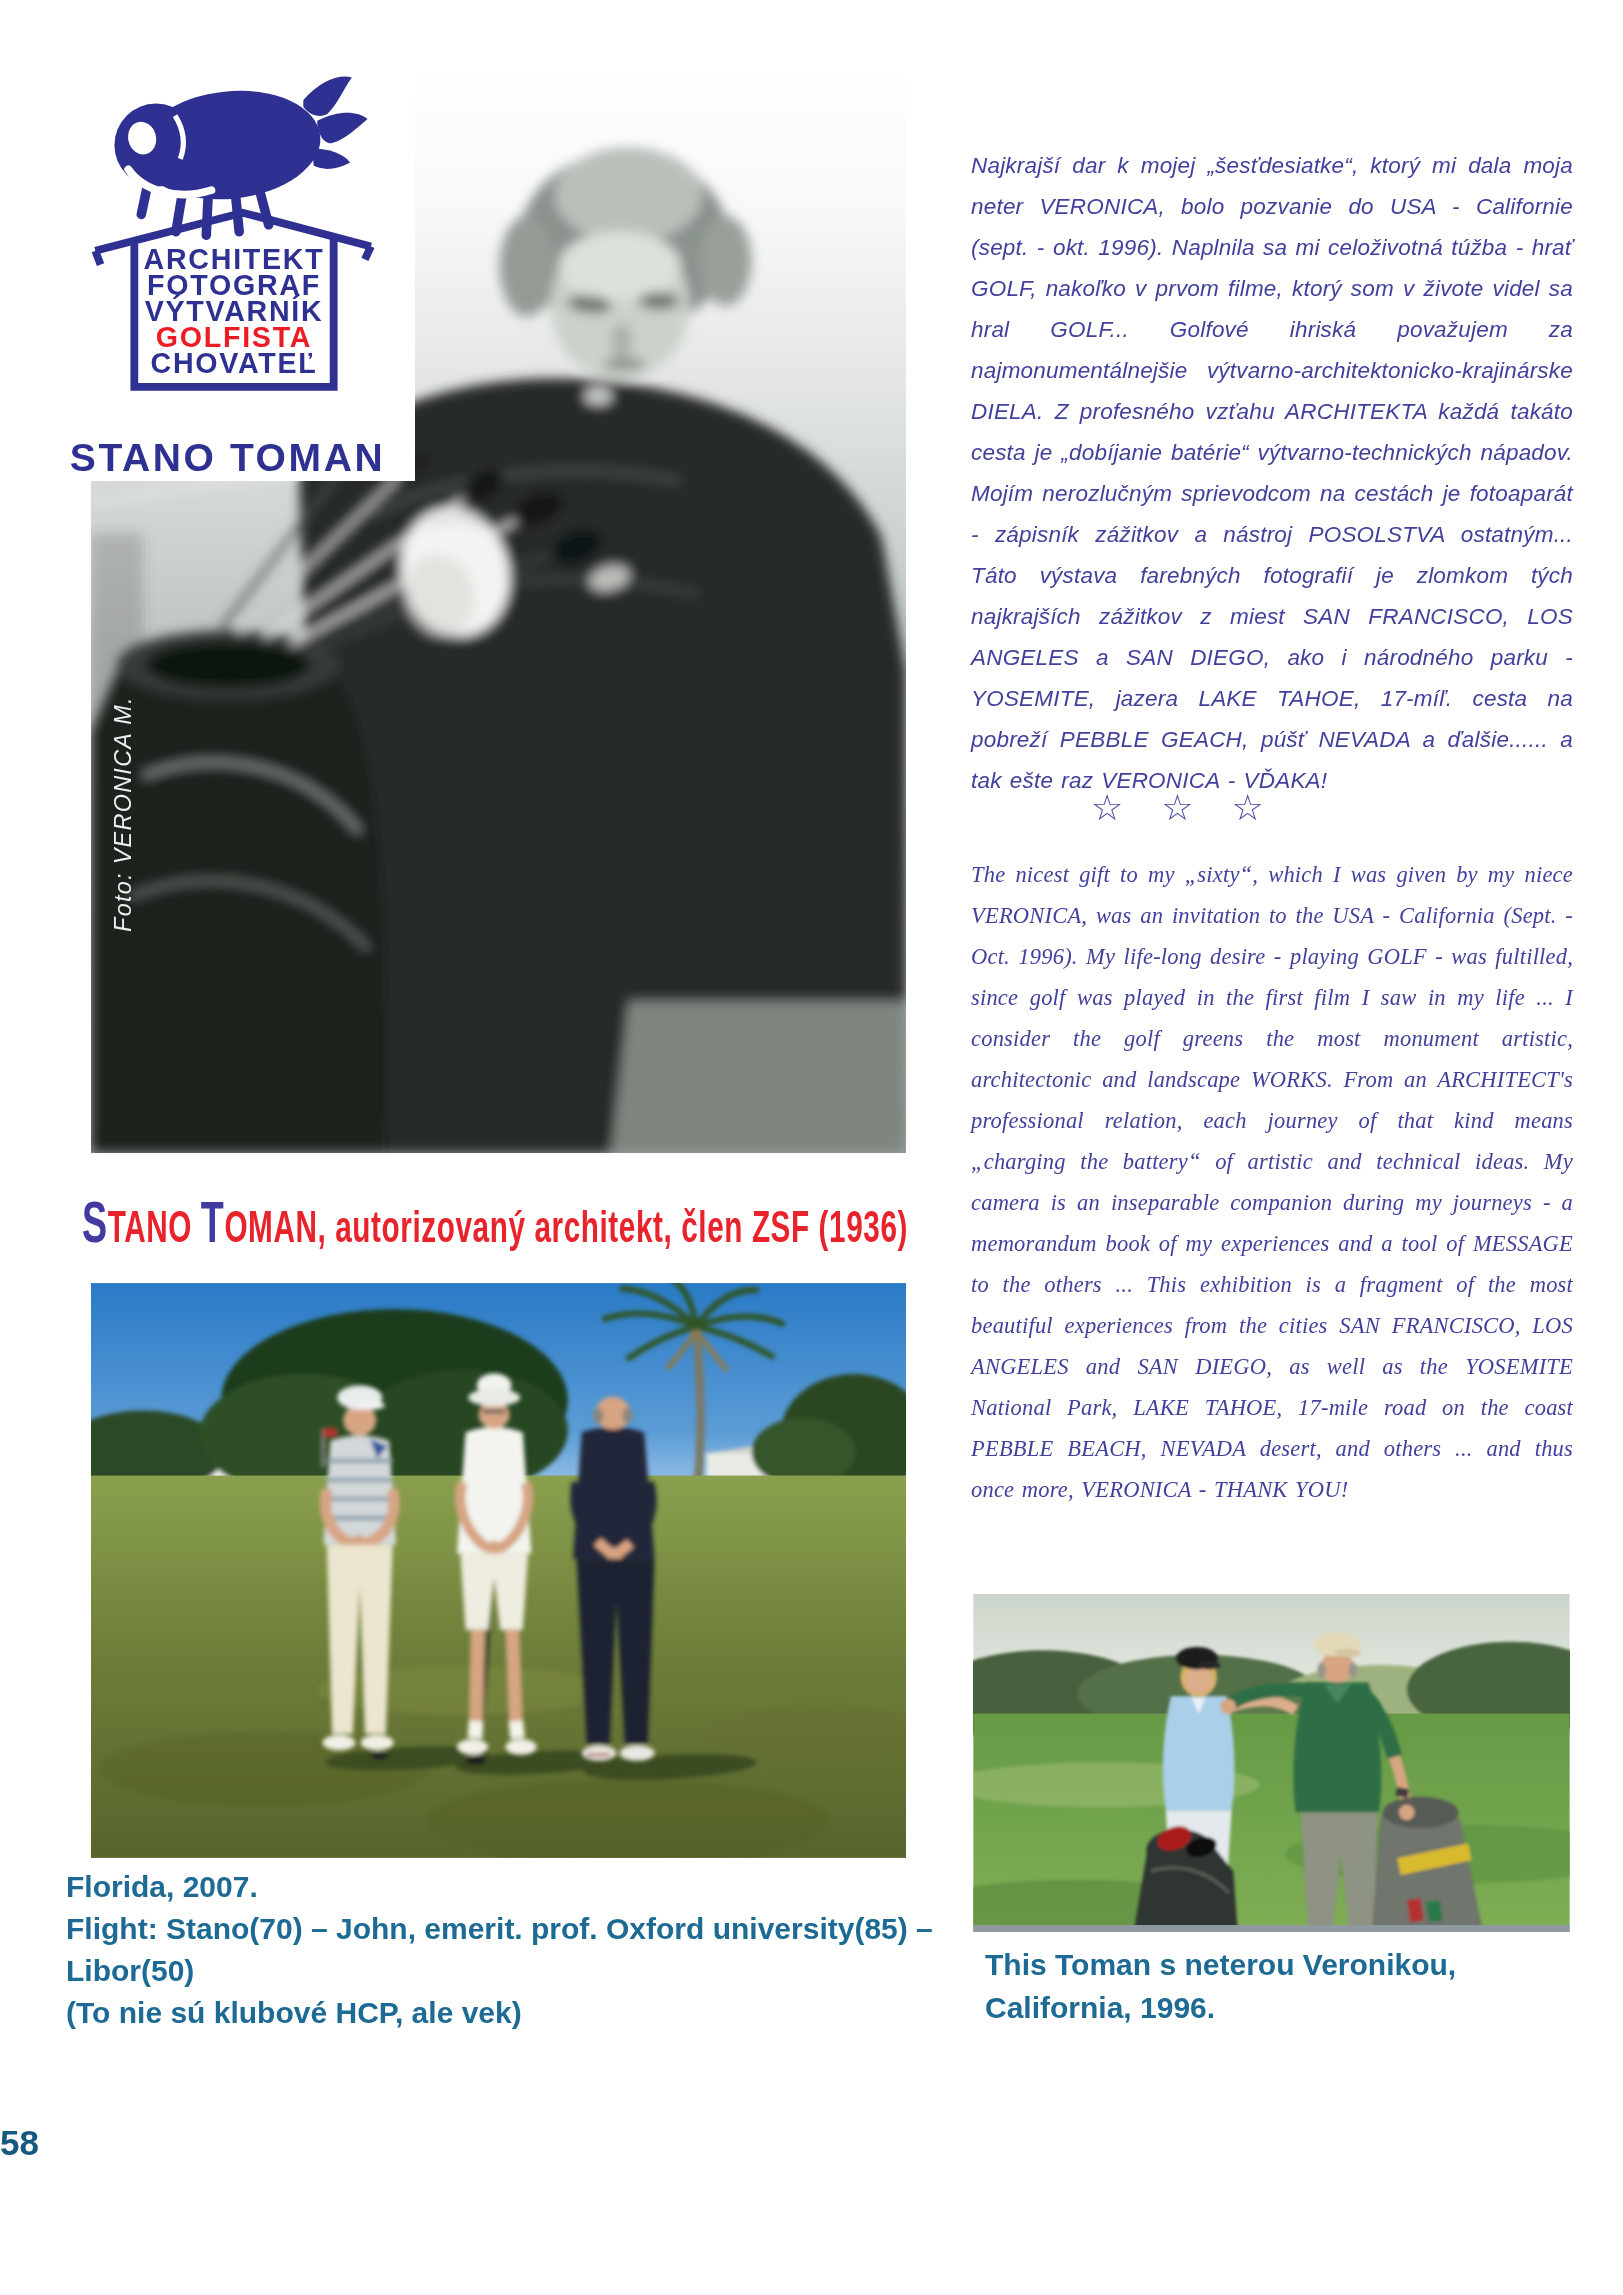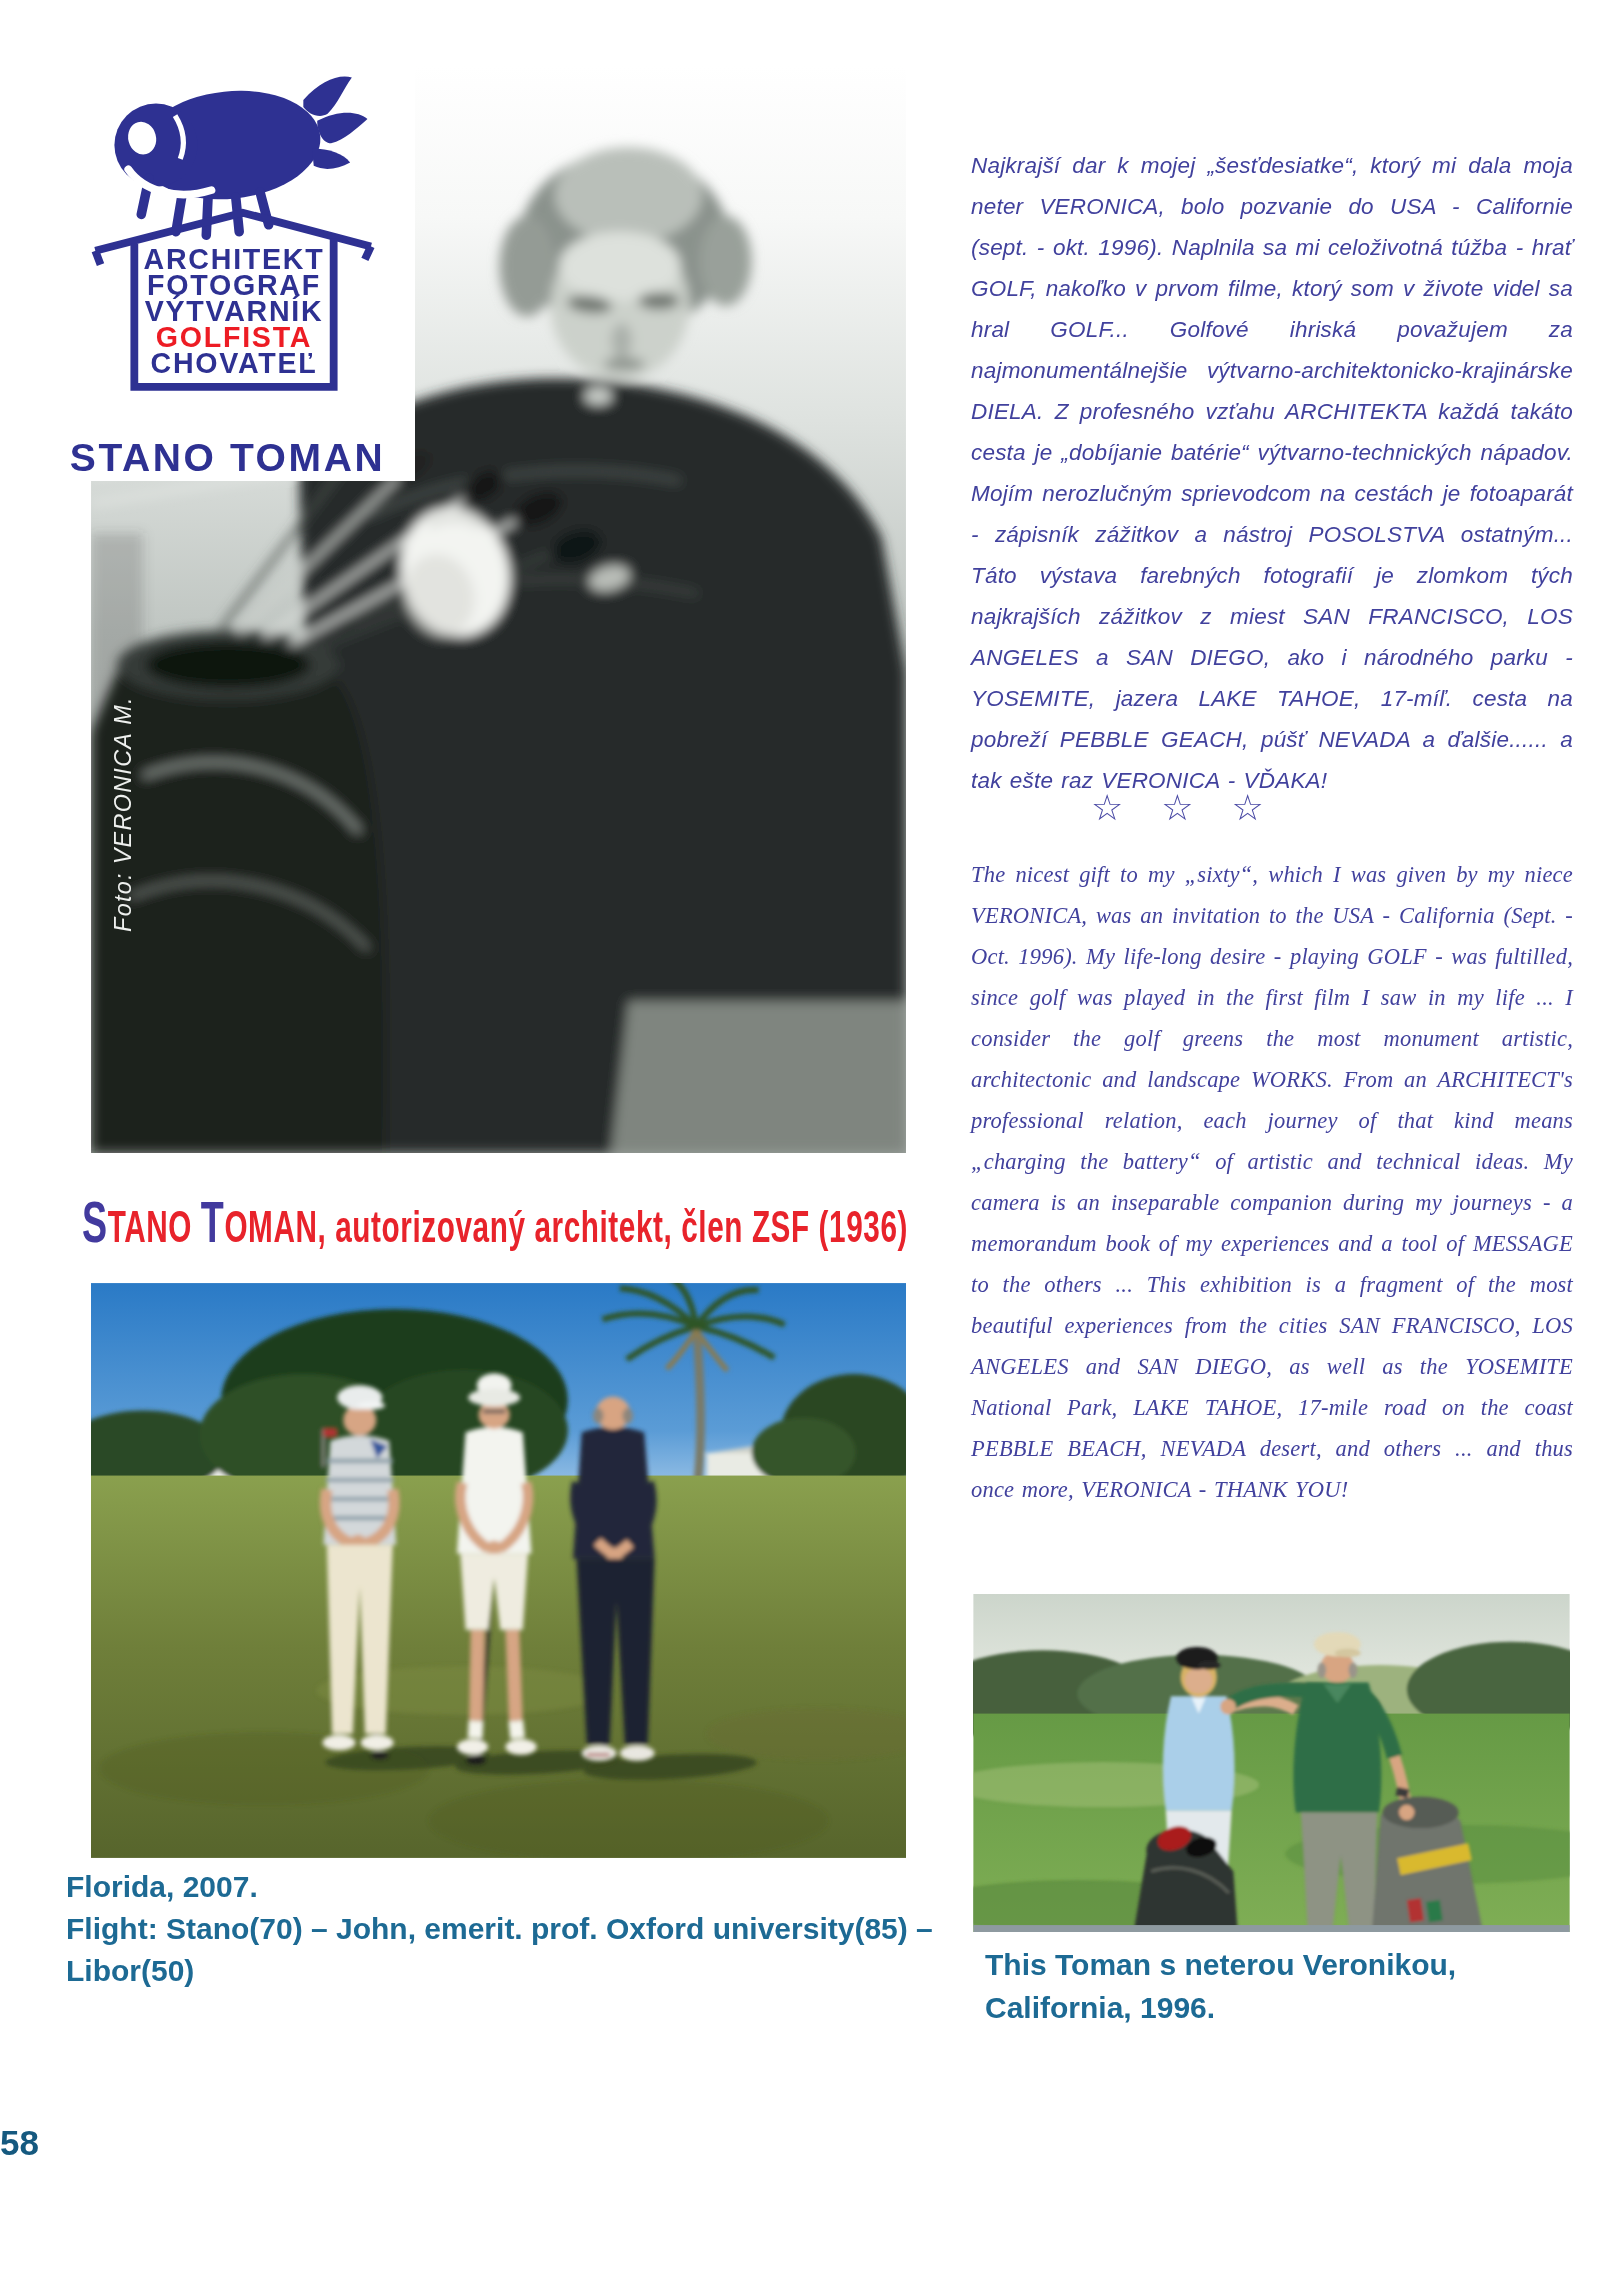--- a/index.html
+++ b/index.html
@@ -261,20 +261,21 @@
       <path d="M572,544 L598,544" stroke="#a33636" stroke-width="3"></path>
       <ellipse cx="602" cy="150" rx="20" ry="19" fill="#d8a482"></ellipse>
       <ellipse cx="585" cy="153" rx="6" ry="9" fill="#8d867c"></ellipse>
         <ellipse cx="619" cy="153" rx="6" ry="9" fill="#8d867c"></ellipse>
     </g>
   </svg>
 
   <div class="abs teal-caption florida-caption">
     <div>Florida, 2007.</div>
     <div>Flight: Stano(70) – John, emerit. prof. Oxford university(85) – Libor(50)</div>
+    <div>(To nie sú klubové HCP, ale vek)</div>
   </div>
 
   <svg class="abs ca-photo" width="597" height="338" viewBox="0 0 688 390">
     <defs>
       <linearGradient id="casky" x1="0" y1="0" x2="0" y2="1">
         <stop offset="0" stop-color="#ccd5cb"></stop>
           <stop offset="1" stop-color="#ecefe7"></stop>
       </linearGradient>
       <linearGradient id="cagrass" x1="0" y1="0" x2="0" y2="1">
         <stop offset="0" stop-color="#669a45"></stop>

